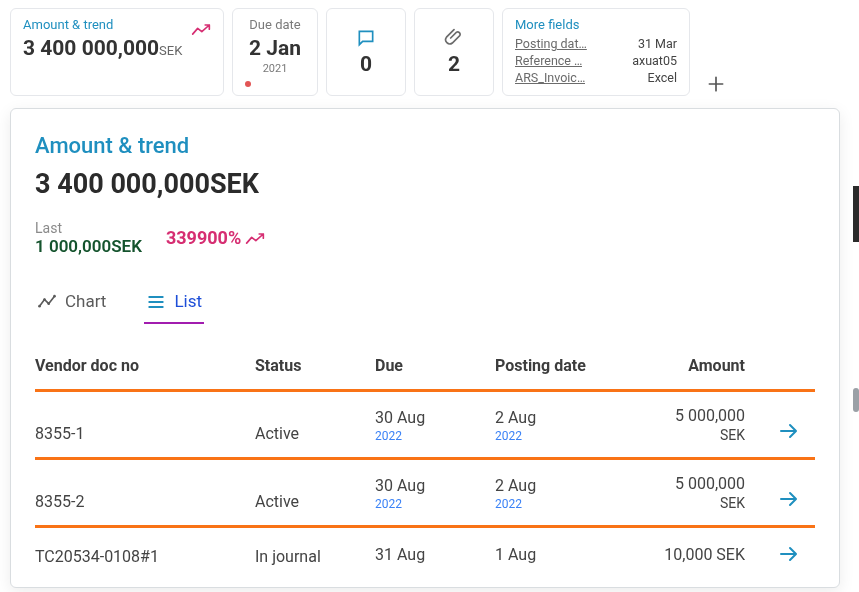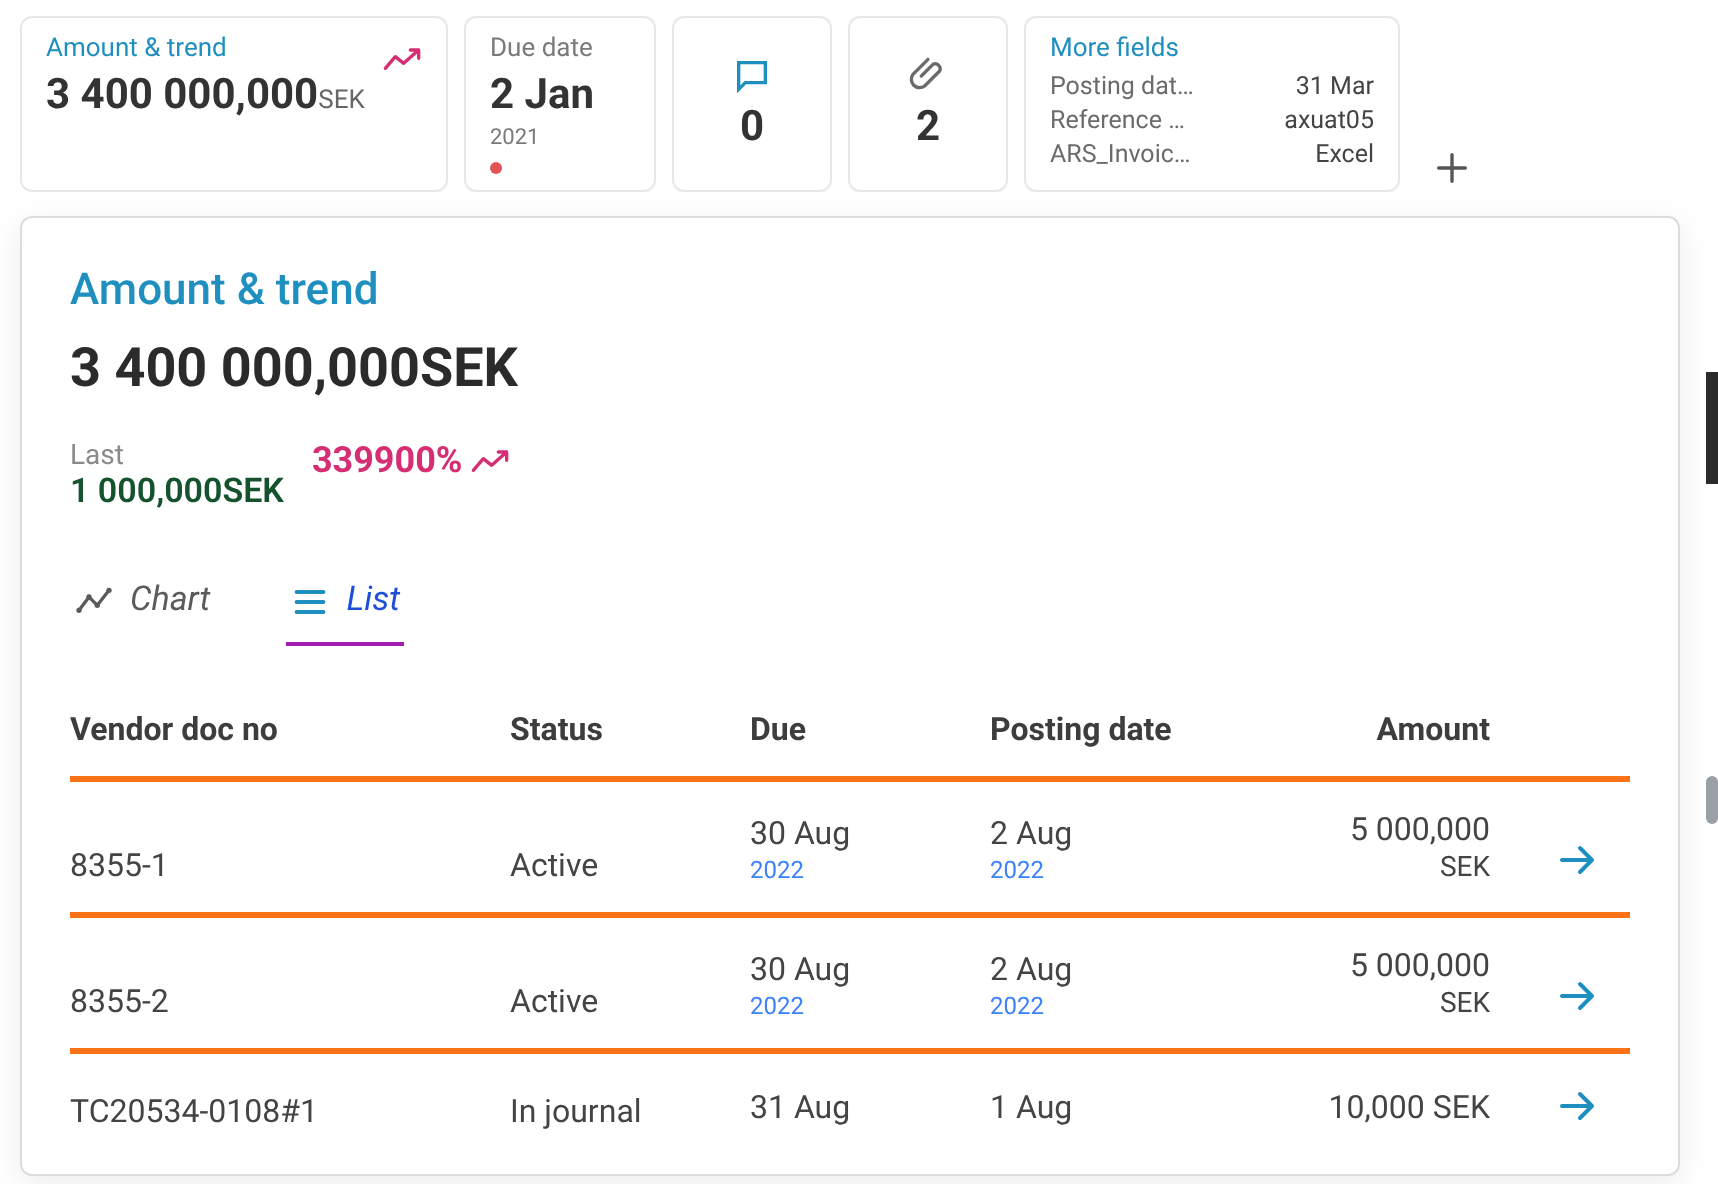--- a/index.html
+++ b/index.html
@@ -1,47 +1,47 @@
 <!DOCTYPE html>
 <html><head>
 <meta charset="utf-8">
 <style>
 * { margin: 0; padding: 0; box-sizing: border-box; }
 body { font-family: -apple-system, BlinkMacSystemFont, 'Segoe UI', Roboto, sans-serif; background: #fff; width: 859px; height: 592px; position: relative; color: #4a4a4a; }
 
 .top-cards { display: flex; gap: 8px; padding: 8px 10px; align-items: stretch; }
 .card { border: 1px solid #e5e7eb; border-radius: 6px; padding: 8px 12px; background: #fff; position: relative; }
 .card-amount { width: 214px; }
-.card-due { width: 96px; }
+.card-due { width: 86px; text-align: center; }
 .card-count { width: 80px; display: flex; flex-direction: column; align-items: center; justify-content: center; }
 .card-more { width: 188px; }
 .card-label { color: #1f8fbf; font-size: 13px; margin-bottom: 4px; }
 .card-label-gray { color: #7a7a7a; font-size: 13px; margin-bottom: 4px; }
 .card-big { font-size: 21px; font-weight: 700; color: #333; }
 .card-big-unit { font-size: 13px; font-weight: 400; color: #666; }
 .card-year { color: #7a7a7a; font-size: 11px; margin-top: 2px; }
 .card-amount .trend-icon-top { position: absolute; top: 10px; right: 12px; }
 .card-count .icon-row { color: #1f8fbf; margin-bottom: 4px; }
 .card-count .count { font-size: 21px; font-weight: 700; color: #333; }
 .more-row { display: flex; justify-content: space-between; font-size: 12.5px; color: #555; margin: 2px 0; gap: 8px; }
-.more-row .k { color: #6b6b6b; white-space: nowrap; overflow: hidden; text-overflow: ellipsis; max-width: 92px; }
+.more-row .k { color: #6b6b6b; white-space: nowrap; overflow: hidden; text-overflow: ellipsis; max-width: 92px; text-decoration: underline; }
 .more-row .v { color: #444; }
 .add-btn { display: flex; align-items: center; justify-content: center; width: 36px; color: #555; font-size: 24px; cursor: pointer; padding-top: 60px; }
 .red-dot { width: 6px; height: 6px; border-radius: 50%; background: #e25555; margin-top: 6px; }
 
 .panel { position: absolute; top: 108px; left: 10px; width: 830px; background: #fff; border: 1px solid #d9dde0; border-radius: 6px; box-shadow: 0 4px 16px rgba(0,0,0,0.08); padding: 24px 24px 0 24px; height: 480px; overflow: hidden; }
 .panel-title { color: #1f8fbf; font-size: 22px; font-weight: 500; margin-bottom: 10px; }
 .panel-amount { font-size: 27px; font-weight: 700; color: #2b2b2b; }
 
-.last-row { display: flex; align-items: flex-start; gap: 14px; margin-top: 20px; }
+.last-row { display: flex; align-items: center; gap: 24px; margin-top: 20px; }
 .last-block .last-label { color: #8a8a8a; font-size: 14px; }
 .last-block .last-val { font-size: 17px; font-weight: 600; color: #14532d; }
 .pct { color: #d62e72; font-size: 18px; font-weight: 700; display: inline-flex; align-items: center; gap: 4px; margin-bottom: 2px; }
 
-.tabs { display: flex; gap: 36px; margin-top: 24px; border-bottom: 0; font-style: italic; }
+.tabs { display: flex; gap: 36px; margin-top: 24px; border-bottom: 0; }
 .tab { display: inline-flex; align-items: center; gap: 8px; padding: 10px 2px; font-size: 17px; color: #5b5b5b; cursor: pointer; border-bottom: 2px solid transparent; }
 .tab.active { color: #1d4ed8; border-bottom: 2px solid #a21caf; }
 
 .table { margin-top: 24px; }
 .thead { display: flex; font-weight: 700; font-size: 16px; color: #3d3d3d; padding: 8px 0 14px 0; }
 .col-vendor { width: 220px; }
 .col-status { width: 120px; }
 .col-due { width: 120px; }
 .col-post { width: 140px; }
 .col-amount { width: 110px; text-align: right; }

